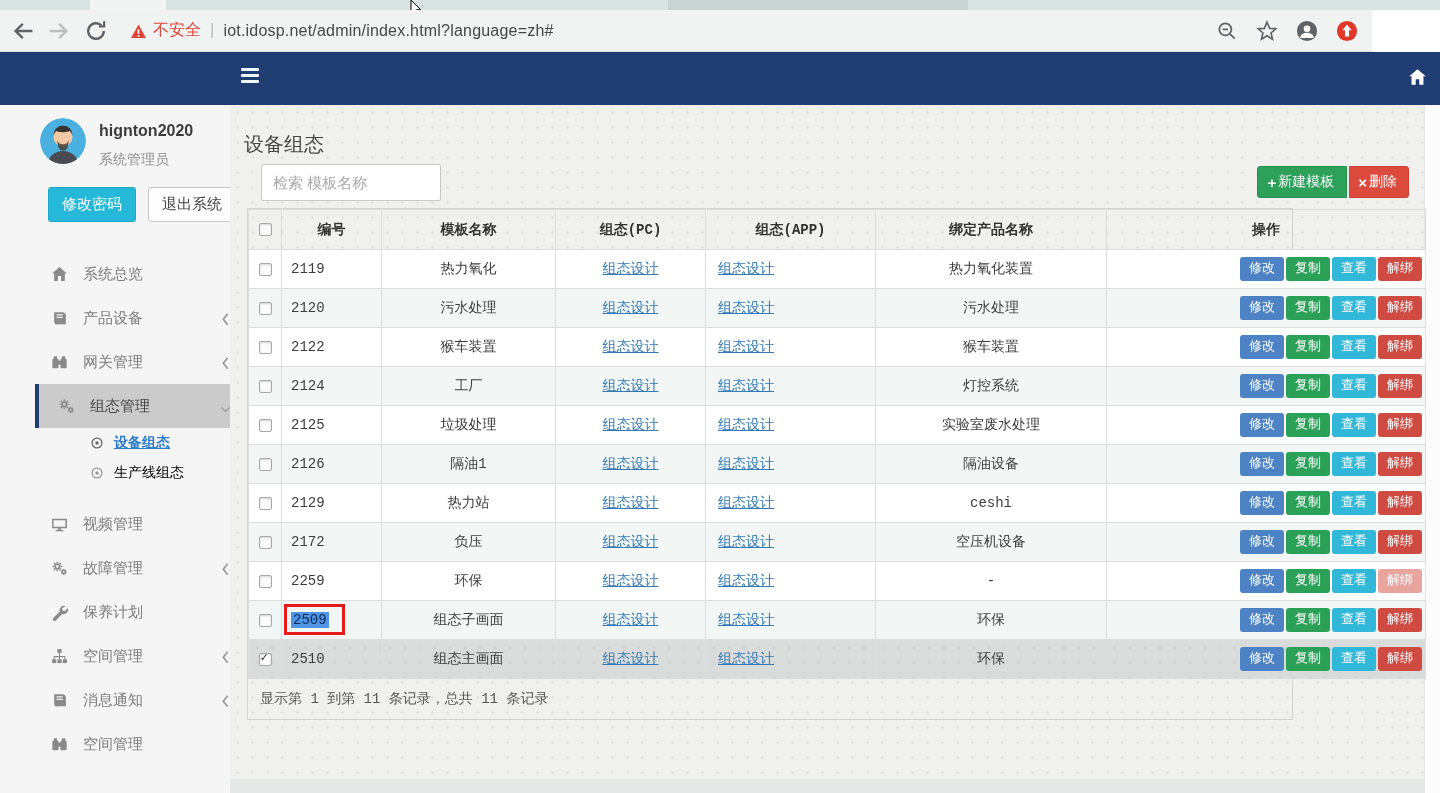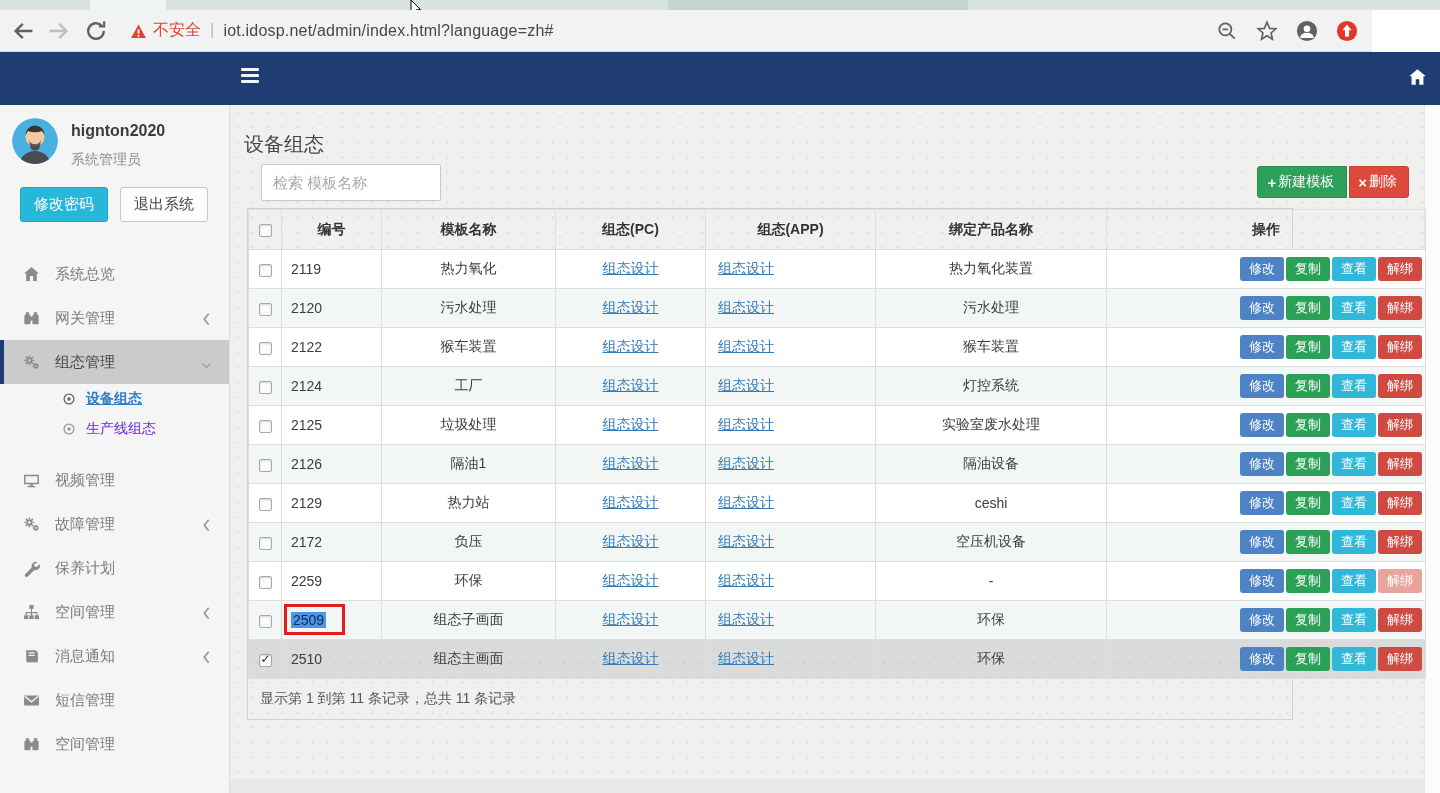--- a/index.html
+++ b/index.html
@@ -35,41 +35,41 @@
   .app-header{position:absolute;left:0;top:52px;width:1440px;height:53px;background:var(--navy);}
   .brand{position:absolute;left:42px;top:6px;width:150px;height:44px;color:#fff;}
   .brand-name{position:absolute;left:16px;top:14px;font-size:21px;font-weight:700;font-style:italic;letter-spacing:.5px;}
   .brand-sub{position:absolute;left:52px;top:37px;width:34px;height:3px;background:rgba(255,255,255,.55);border-radius:1px;}
   .brand-art{position:absolute;left:52px;top:-2px;width:92px;height:30px;}
   .hamburger{position:absolute;left:241px;top:16px;width:22px;height:20px;cursor:pointer;}
   .hb{display:block;width:18px;height:3px;background:#f2f6fa;margin:0 0 3px 0;border-radius:1px;}
   .home-white{position:absolute;right:13px;top:16px;width:19px;height:19px;color:#fff;}
 
   
-  .sidebar{position:absolute;left:0;top:105px;width:230px;height:688px;background:#f5f5f5;
-    border-right:1px solid #dcdcdc;overflow:hidden;}
+  .sidebar{position:absolute;left:0;top:105px;width:249px;height:688px;background:#f5f5f5;
+    border-right:1px solid #dcdcdc;overflow:hidden;padding-left:28px;}
   .side-user{display:flex;gap:13px;padding:13px 10px 4px 12px;align-items:flex-start;}
   .avatar{width:46px;height:46px;flex:none;border-radius:50%;overflow:hidden;}
   .u-name{font-size:16px;font-weight:700;color:#3c3c3c;margin-top:4px;}
   .u-role{font-size:14px;color:#8f8f8f;margin-top:11px;}
   .side-btns{display:flex;gap:12px;padding:14px 0 0 20px;}
   .btn-cyan{background:var(--cyan);color:#fff;border:1px solid #1fa6c6;border-radius:3px;
     font-size:15px;padding:7px 13px;cursor:pointer;}
   .btn-plain{background:#fdfdfd;color:#444;border:1px solid #c7c7c7;border-radius:3px;
     font-size:15px;padding:7px 13px;cursor:pointer;}
   .side-menu{margin-top:30px;}
   .side-item{display:flex;align-items:center;height:44px;padding-left:23px;position:relative;cursor:pointer;}
-  .side-item.active{background:#cbcbcb;border-left:4px solid var(--navy);padding-left:19px;}
+  .side-item.active{background:#cbcbcb;border-left:4px solid var(--navy);padding-left:19px;margin-left:7px;}
   .s-icon{width:17px;height:17px;margin-right:15px;color:#8a8a8a;flex:none;}
   .s-label{font-size:15px;color:#7c7c7c;}
   .side-item.active .s-label{color:#474747;}
   .s-chev{position:absolute;right:17px;top:50%;transform:translateY(-50%);width:11px;height:13px;color:#9a9a9a;}
   .side-sub{display:flex;align-items:center;height:30px;padding-left:62px;cursor:pointer;}
   .side-sub .s-icon{width:14px;height:14px;margin-right:10px;color:#9a9a9a;}
-  .side-sub .s-label{font-size:14px;color:#6d28d9;}
+  .side-sub .s-label{font-size:14px;color:#000000;}
   .side-sub.active .s-icon{color:#666;}
   .side-sub.active .s-label{color:#2e7dc9;font-weight:700;text-decoration:underline;}
   .menu-gap{height:14px;}
 
   
   .content{position:absolute;left:230px;top:105px;width:1210px;height:688px;background:#f0f1ef;
     background-image:radial-gradient(#dfe2e0 1.2px,transparent 1.3px);background-size:15px 15px;}
   .right-strip{position:absolute;right:0;top:0;bottom:0;width:16px;background:#fbfcfb;border-left:1px solid #e4e6e5;}
   .bottom-band{position:absolute;left:0;right:16px;bottom:0;height:14px;background:#e7e9e8;}
   .page-title{position:absolute;left:14px;top:13px;font-size:20px;font-weight:500;color:#464646;}
@@ -77,21 +77,21 @@
     border-radius:2px;background:#fff;padding:0 11px;font-size:15px;color:#333;
     font-family:"Liberation Sans","DejaVu Sans",sans-serif;}
   .search-input::placeholder{color:#a9a9a9;}
   .top-btns{position:absolute;right:31px;top:61px;display:flex;gap:2px;}
   .btn-new{background:var(--green);color:#fff;border:1px solid #26914f;border-radius:3px 0 0 3px;
     font-size:14px;padding:6px 12px 6px 9px;cursor:pointer;display:flex;align-items:center;}
   .btn-delete{background:var(--red);color:#fff;border:1px solid #c93f33;border-radius:0 3px 3px 0;
     font-size:14px;padding:6px 11px 6px 8px;cursor:pointer;display:flex;align-items:center;}
   .btn-ic{font-weight:700;font-size:15px;margin-right:2px;line-height:1;}
 
-  .table-wrap{position:absolute;left:17px;top:103px;width:1046px;border:1px solid #d2d2d2;}
+  .table-wrap{position:absolute;left:17px;top:103px;width:1046px;border:1px solid #d2d2d2;font-family:Liberation Mono, monospace;}
   table{border-collapse:collapse;width:100%;table-layout:fixed;}
   col.w-cb{width:33px;} col.w-id{width:100px;} col.w-name{width:174px;} col.w-pc{width:150px;}
   col.w-app{width:170px;} col.w-prod{width:231px;} col.w-ops{width:319px;}
   th,td{border:1px solid #ddd;font-size:14px;}
   thead th{height:40px;background:transparent;color:#333;font-weight:700;text-align:center;}
   tbody td{height:39px;background:#fff;text-align:center;color:#3d3d3d;}
   tbody tr:nth-child(even) td{background:#f2f7f5;}
   tbody tr.row-selected td{background:#dadcdb;
     background-image:radial-gradient(#ced0cf 1.1px,transparent 1.2px);background-size:15px 15px;}
   td.c-id{text-align:left;padding-left:9px;position:relative;}
@@ -218,20 +218,31 @@
     </div>
     <nav class="side-menu" id="sidebar-menu">
         <div class="side-item">
     <span class="s-icon"><svg viewBox="0 0 16 16">
               <path d="M8 1 L15 7 H13 V14 H9.5 V9.5 H6.5 V14 H3 V7 H1 Z" fill="currentColor"></path>
             </svg></span>
     <span class="s-label">系统总览</span>
 
   </div>
         <div class="side-item">
+    <span class="s-icon"><svg viewBox="0 0 16 16">
+              <path d="M3 2 H11 C12.6 2 14 3.4 14 5 V14 H6 C4.3 14 3 12.7 3 11 Z" fill="currentColor"></path>
+              <path d="M5.2 4.6 H11 M5.2 7 H11" stroke="#f5f5f5" stroke-width="1.1" fill="none"></path>
+              <path d="M5 14 H14" stroke="#f5f5f5" stroke-width="1.1"></path>
+            </svg></span>
+    <span class="s-label">产品设备</span>
+    <span class="s-chev"><svg viewBox="0 0 10 14" fill="none" stroke="currentColor" stroke-width="1.6">
+              <path d="M7 2 L3 7 L7 12"></path>
+            </svg></span>
+  </div>
+        <div class="side-item">
     <span class="s-icon"><svg viewBox="0 0 16 16" fill="currentColor">
               <rect x="2.6" y="2" width="3.2" height="3" rx=".5"></rect>
               <rect x="10.2" y="2" width="3.2" height="3" rx=".5"></rect>
               <rect x="1.3" y="4.4" width="5.8" height="9" rx="1"></rect>
               <rect x="8.9" y="4.4" width="5.8" height="9" rx="1"></rect>
               <rect x="6.3" y="6.2" width="3.4" height="3.8"></rect>
             </svg></span>
     <span class="s-label">网关管理</span>
     <span class="s-chev"><svg viewBox="0 0 10 14" fill="none" stroke="currentColor" stroke-width="1.6">
               <path d="M7 2 L3 7 L7 12"></path>
@@ -308,28 +319,20 @@
         <div class="side-item">
     <span class="s-icon"><svg viewBox="0 0 16 16">
               <path d="M3 2 H11 C12.6 2 14 3.4 14 5 V14 H6 C4.3 14 3 12.7 3 11 Z" fill="currentColor"></path>
               <path d="M5.2 4.6 H11 M5.2 7 H11" stroke="#f5f5f5" stroke-width="1.1" fill="none"></path>
               <path d="M5 14 H14" stroke="#f5f5f5" stroke-width="1.1"></path>
             </svg></span>
     <span class="s-label">消息通知</span>
     <span class="s-chev"><svg viewBox="0 0 10 14" fill="none" stroke="currentColor" stroke-width="1.6">
               <path d="M7 2 L3 7 L7 12"></path>
             </svg></span>
-  </div>
-        <div class="side-item">
-    <span class="s-icon"><svg viewBox="0 0 16 16">
-              <rect x="1" y="3.2" width="14" height="9.6" rx="1" fill="currentColor"></rect>
-              <path d="M1.6 4 L8 9.2 L14.4 4" stroke="#f5f5f5" stroke-width="1.3" fill="none"></path>
-            </svg></span>
-    <span class="s-label">短信管理</span>
-
   </div>
         <div class="side-item">
     <span class="s-icon"><svg viewBox="0 0 16 16" fill="currentColor">
               <rect x="2.6" y="2" width="3.2" height="3" rx=".5"></rect>
               <rect x="10.2" y="2" width="3.2" height="3" rx=".5"></rect>
               <rect x="1.3" y="4.4" width="5.8" height="9" rx="1"></rect>
               <rect x="8.9" y="4.4" width="5.8" height="9" rx="1"></rect>
               <rect x="6.3" y="6.2" width="3.4" height="3.8"></rect>
             </svg></span>
     <span class="s-label">空间管理</span>

